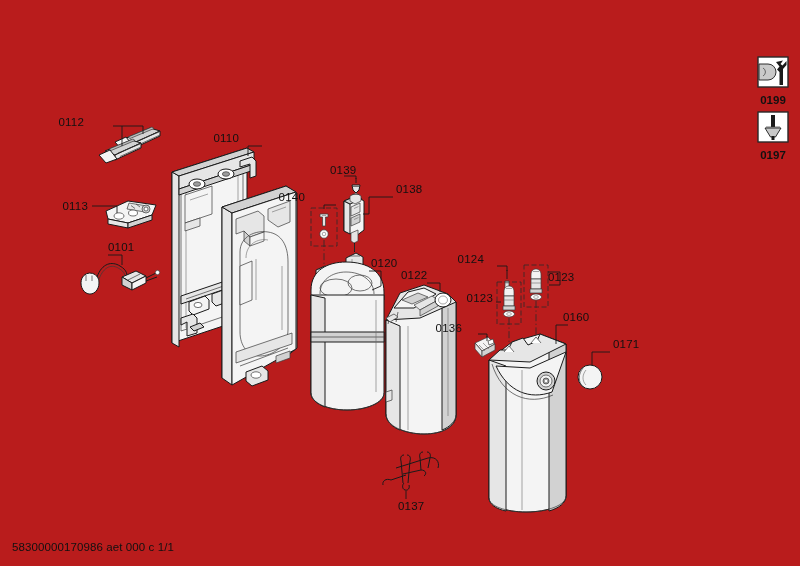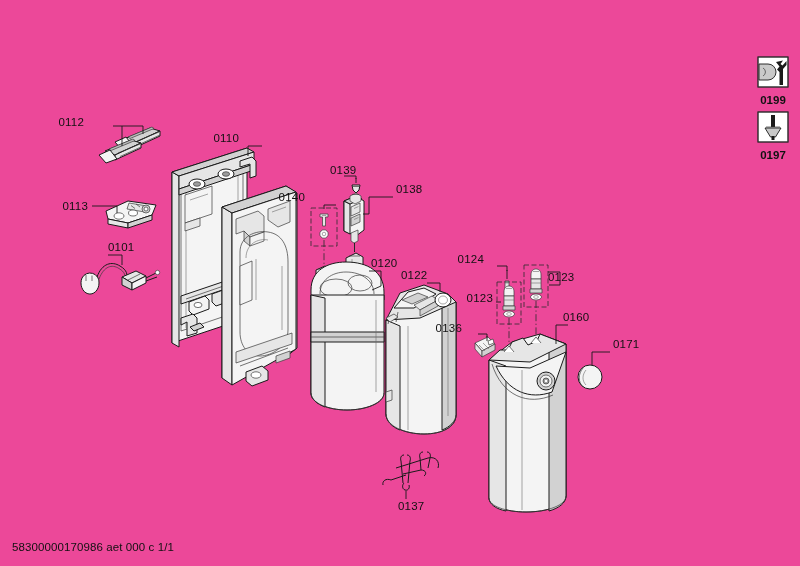--- a/index.html
+++ b/index.html
@@ -9,21 +9,21 @@
     background: #ffffff;
   }
   body {
     font-family: "Liberation Sans", sans-serif;
     -webkit-font-smoothing: antialiased;
   }
   #sheet {
     position: relative;
     width: 800px;
     height: 566px;
-    background: #ec4899;
+    background: #b91c1c;
     overflow: hidden;
   }
   #diagram-svg {
     position: absolute;
     left: 0;
     top: 0;
     width: 800px;
     height: 566px;
     display: block;
   }

